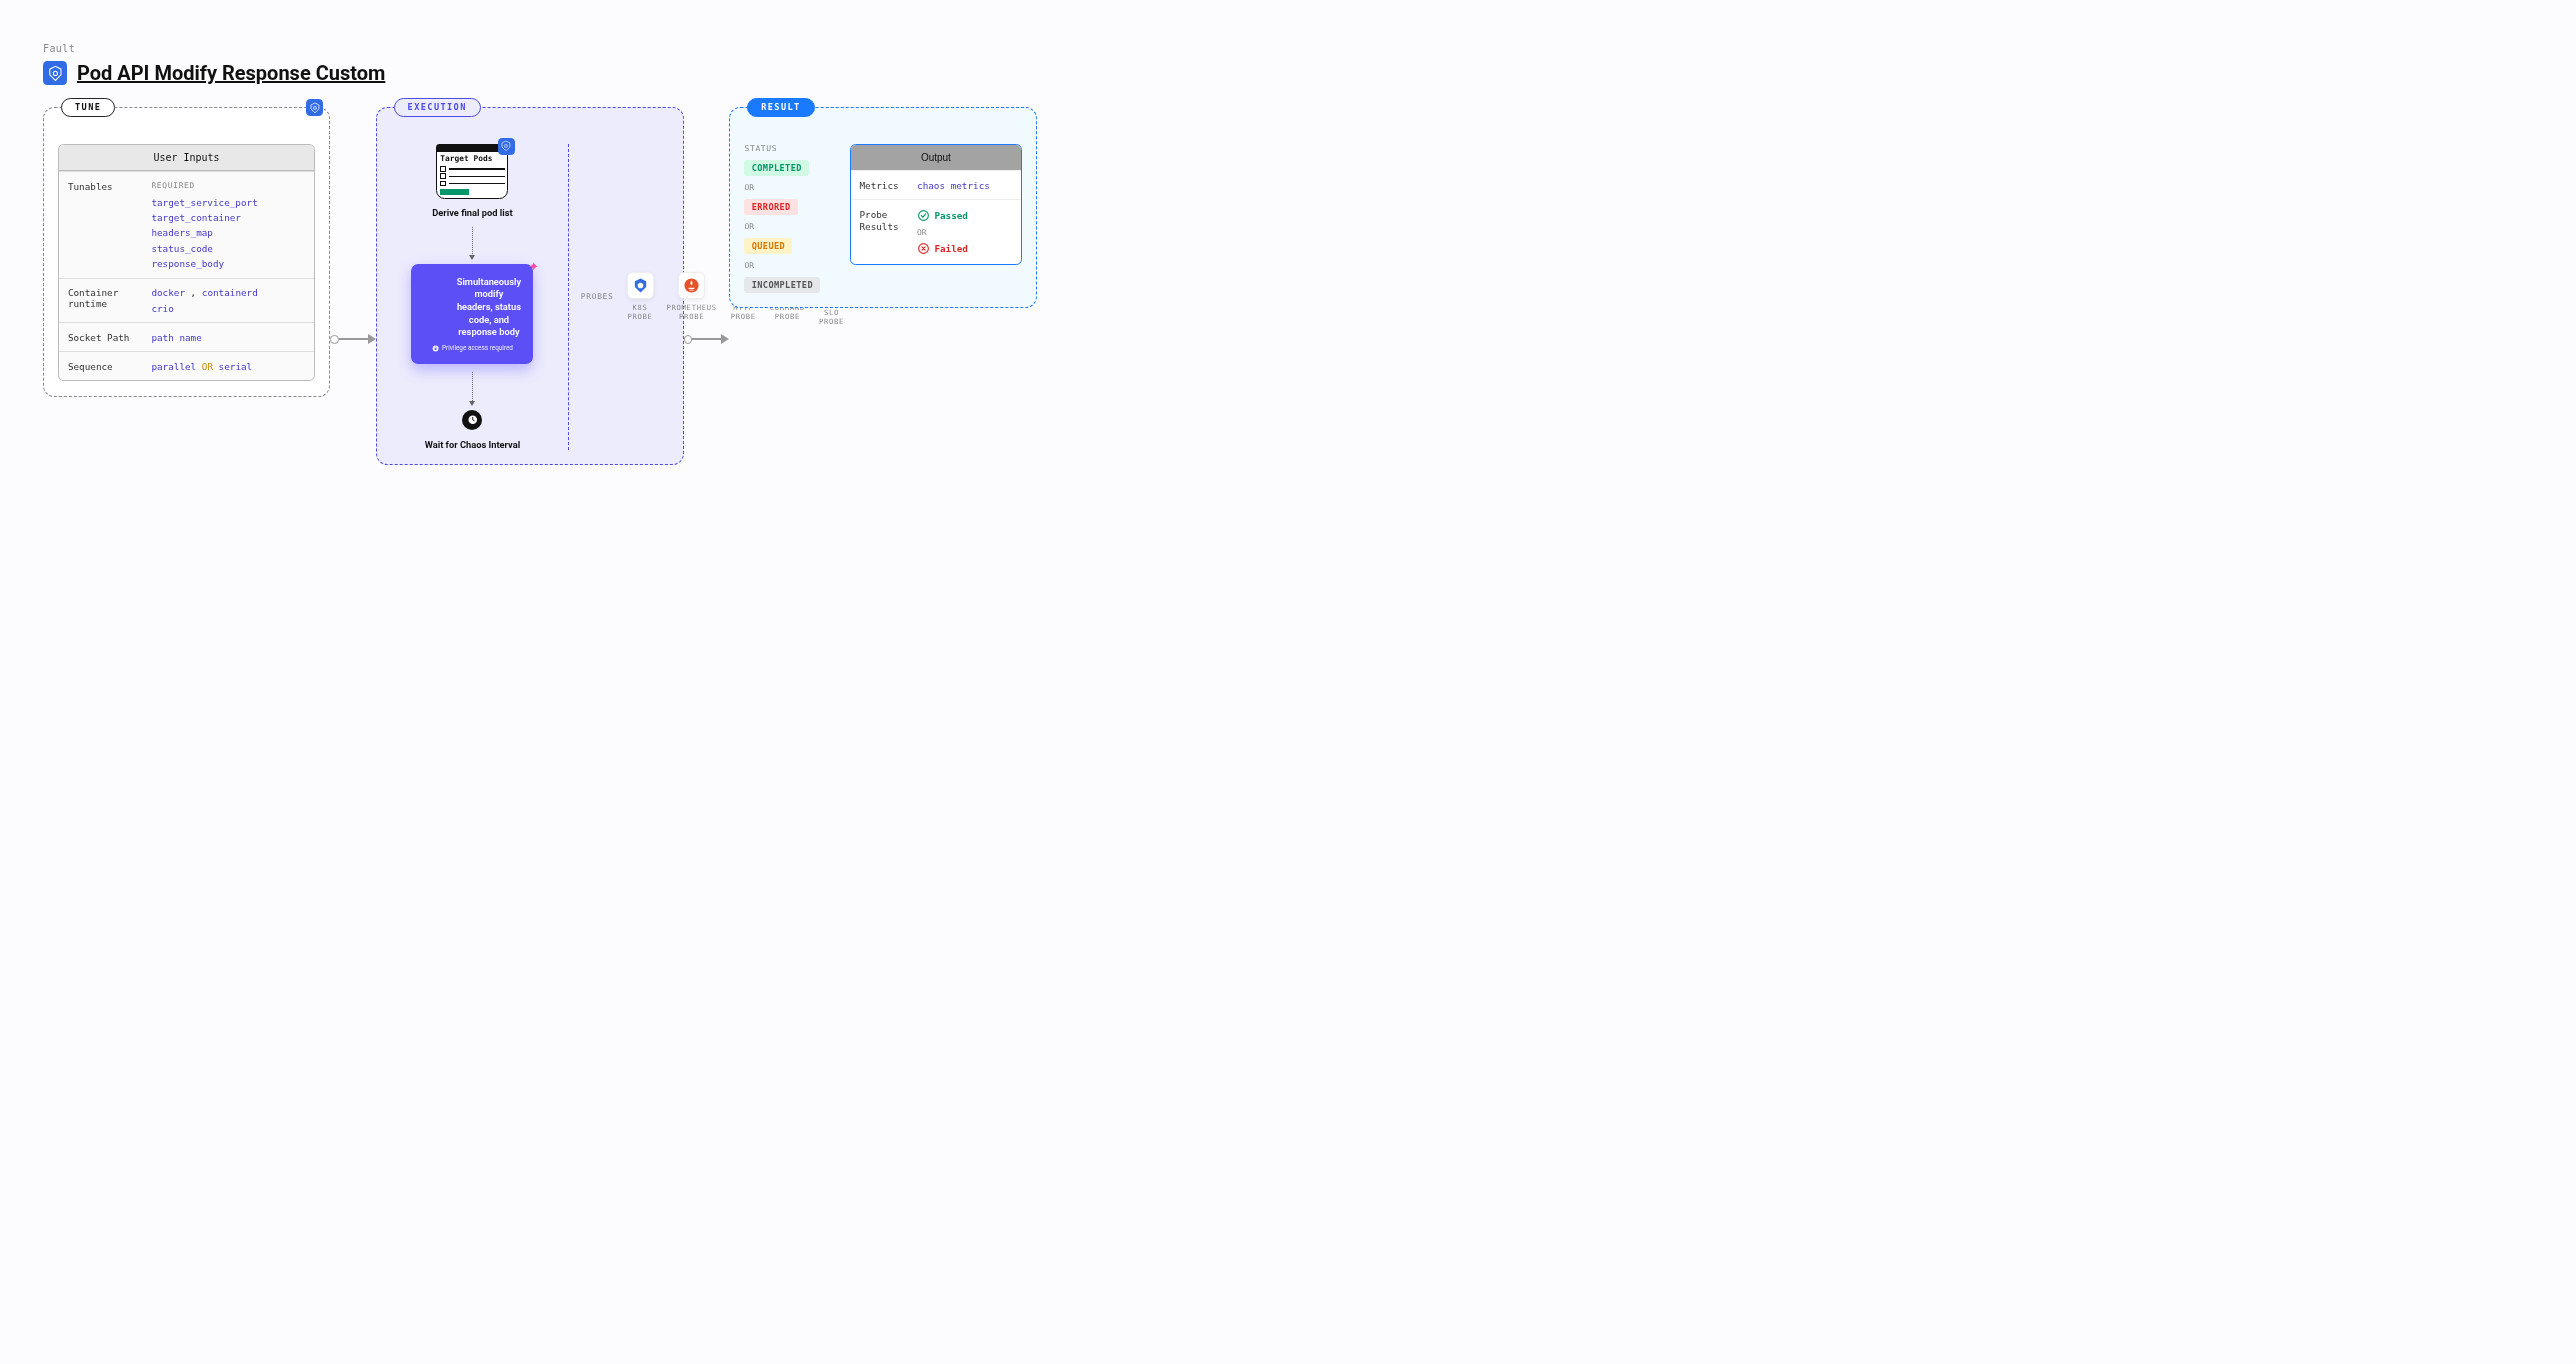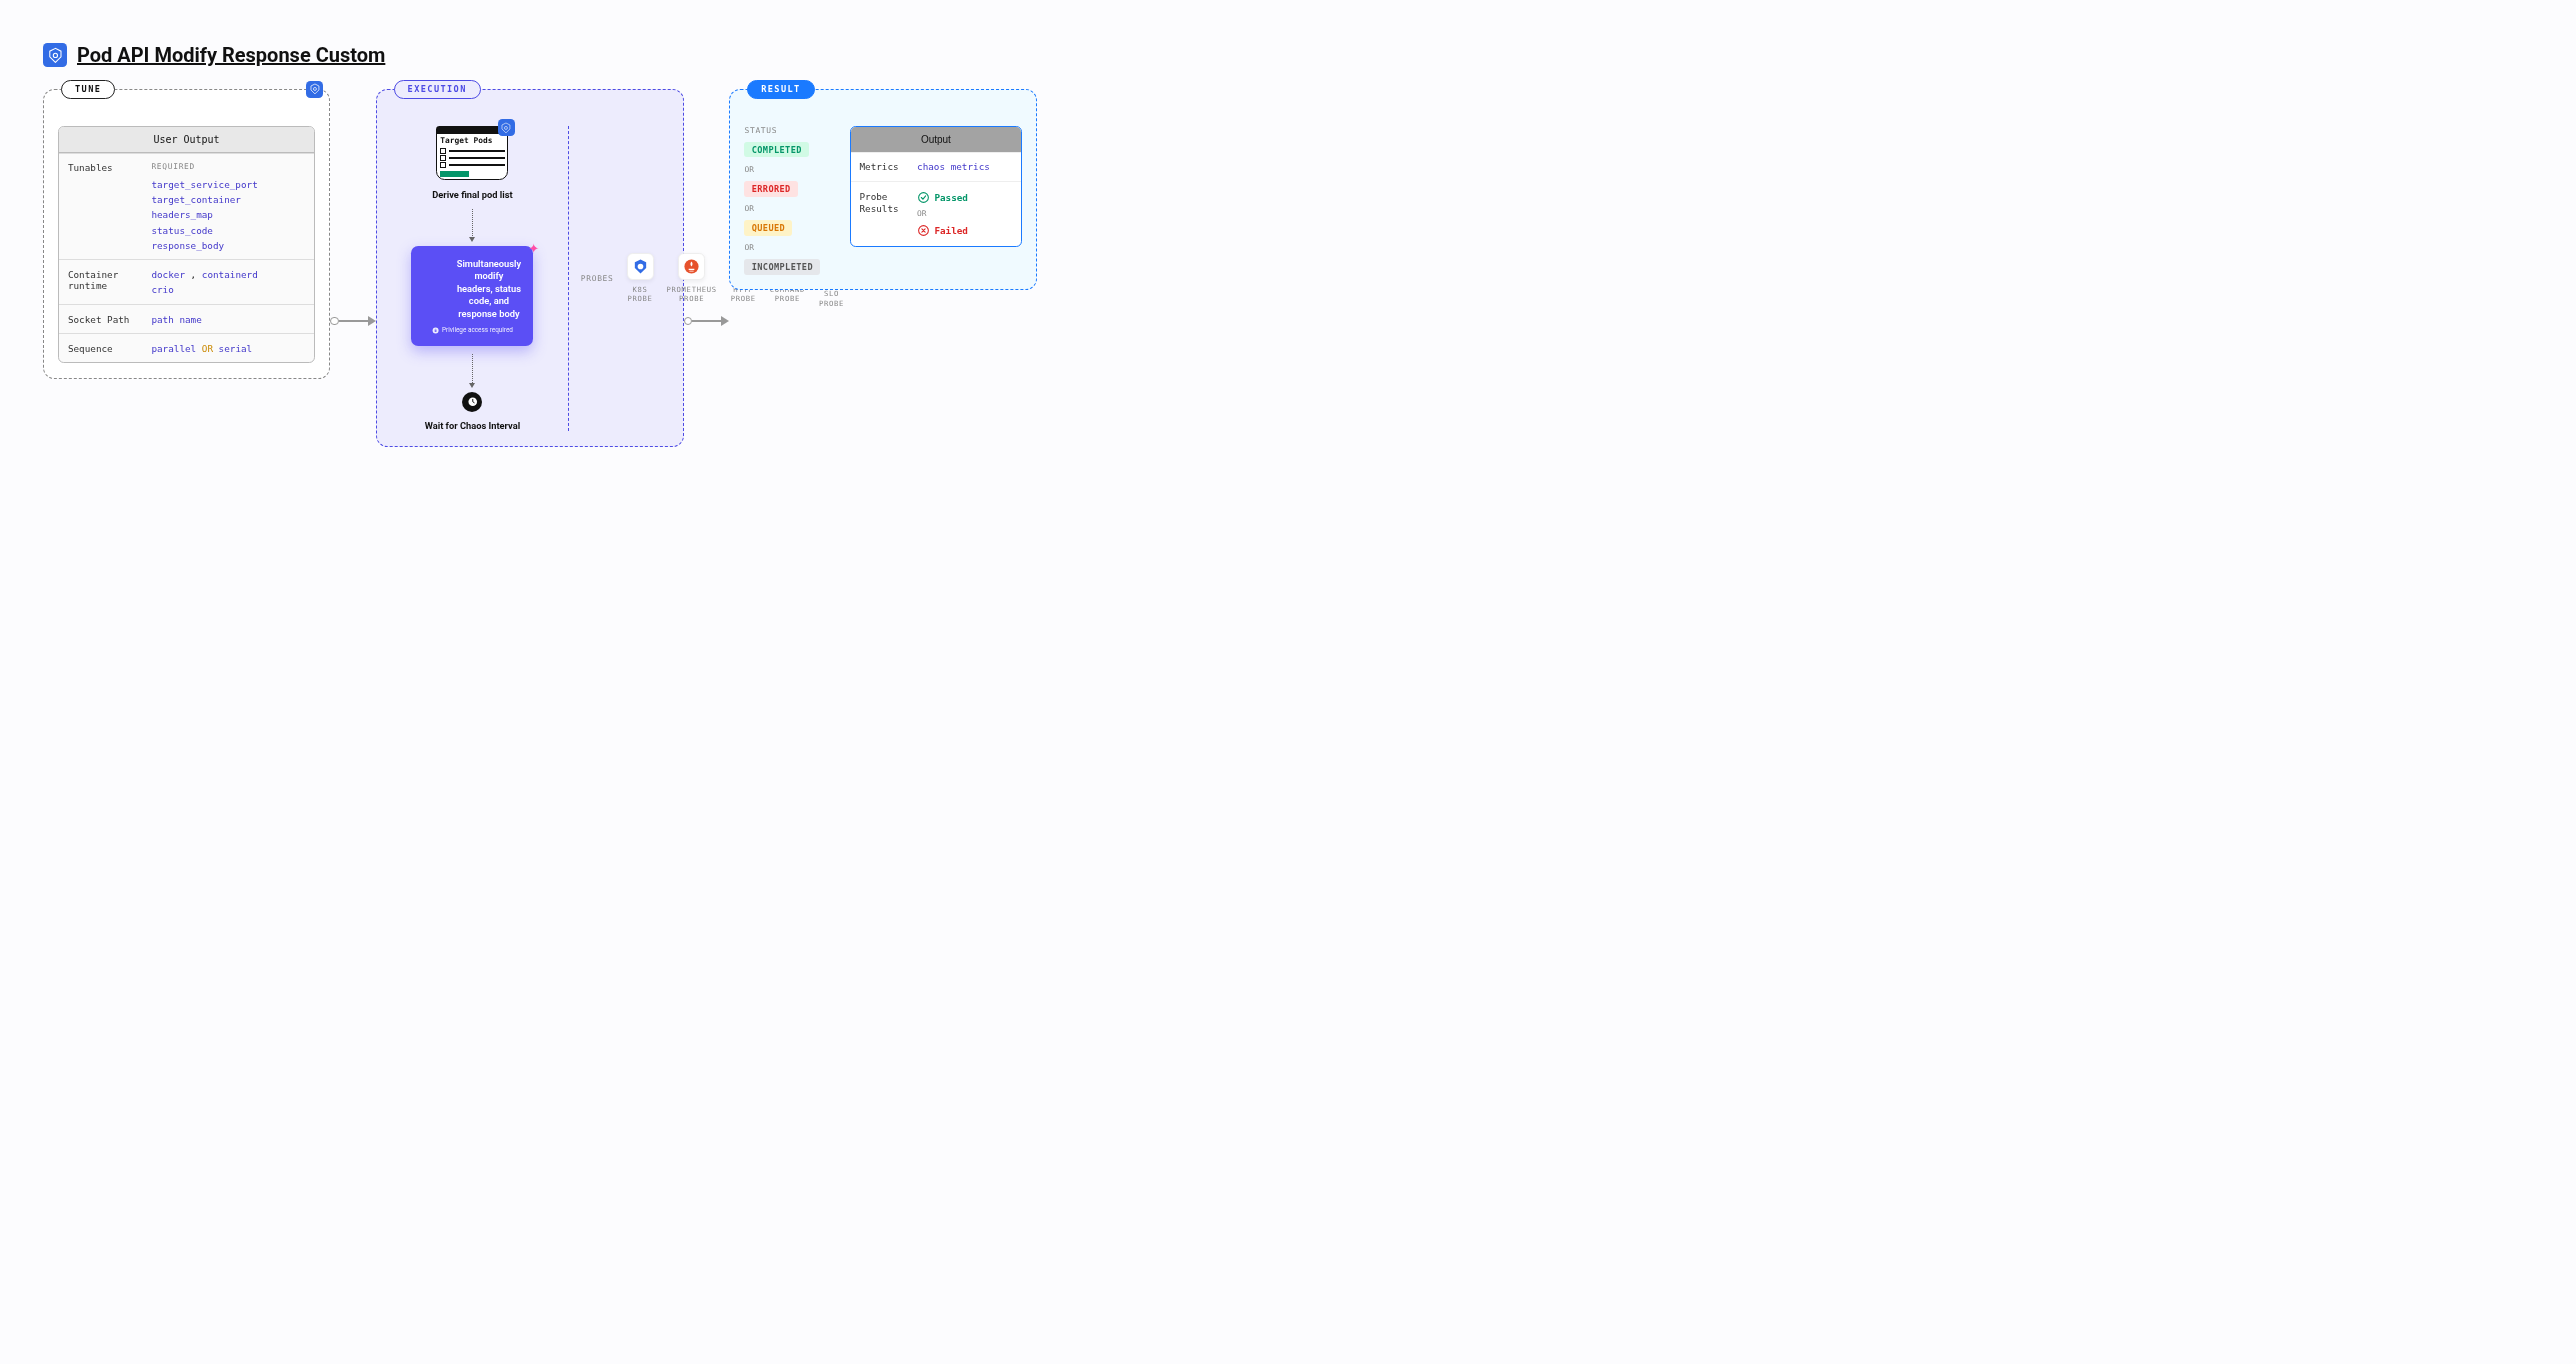--- a/index.html
+++ b/index.html
@@ -277,20 +277,21 @@
 .output-row .olabel { width: 49px; color: #333; flex-shrink: 0; }
 .result-indicator { display: flex; align-items: center; gap: 4.3px; font-weight: 700; }
 .result-indicator.passed { color: #059669; }
 .result-indicator.failed { color: #dc2626; }
 .result-col { display: flex; flex-direction: column; gap: 5.7px; }
 </style>
 </head>
 <body>
 
 <div class="page-header">
+  <div class="breadcrumb">Fault</div>
   <div class="title-row">
     <div class="k8s-icon">
       <svg viewBox="0 0 24 24" fill="none">
           <path d="M12 2L4 6v8l8 8 8-8V6l-8-4z" stroke="#fff" stroke-width="1.5"></path>
           <circle cx="12" cy="12" r="3" stroke="#fff" stroke-width="1.5"></circle>
         </svg>
     </div>
     <h1>Pod API Modify Response Custom</h1>
   </div>
 </div>
@@ -299,21 +300,21 @@
 
   <div class="panel tune">
     <div class="phase-label">TUNE</div>
     <div class="floating-k8s k8s-icon small">
       <svg viewBox="0 0 24 24" fill="none">
           <path d="M12 2L4 6v8l8 8 8-8V6l-8-4z" stroke="#fff" stroke-width="1.5"></path>
           <circle cx="12" cy="12" r="3" stroke="#fff" stroke-width="1.5"></circle>
         </svg>
     </div>
     <div class="user-inputs-box">
-      <div class="user-inputs-header">User Output</div>
+      <div class="user-inputs-header">User Inputs</div>
 
       <div class="input-row">
         <div class="label">Tunables</div>
         <div class="values">
           <div class="required-tag">REQUIRED</div>
           <span class="code-val">target_service_port</span>
           <span class="code-val">target_container</span>
           <span class="code-val">headers_map</span>
           <span class="code-val">status_code</span>
           <span class="code-val">response_body</span>

